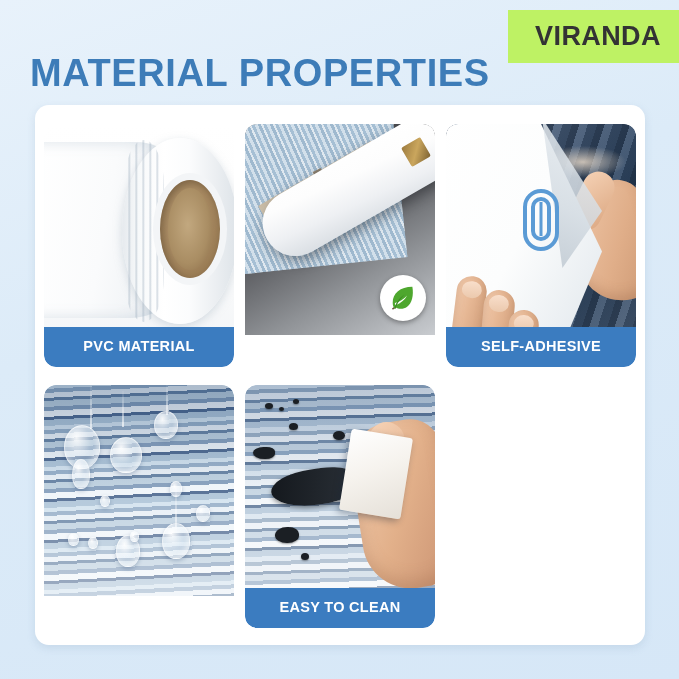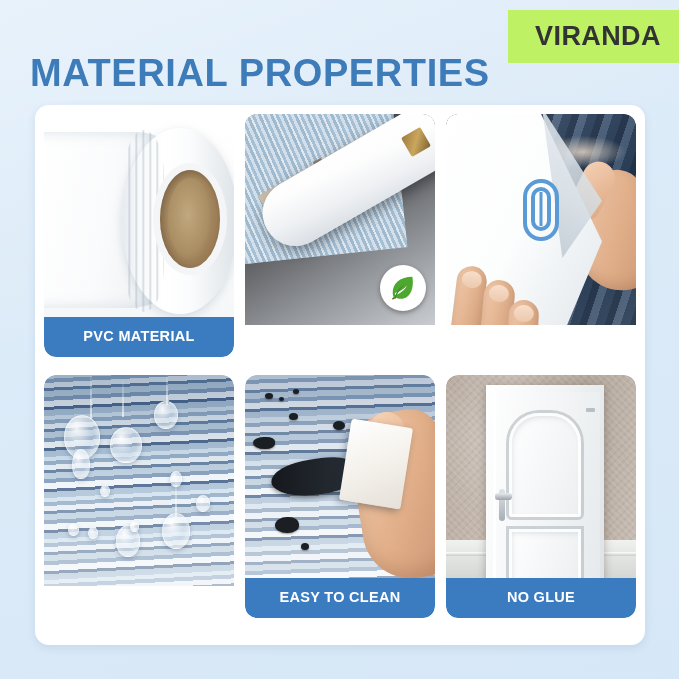--- a/index.html
+++ b/index.html
@@ -28,21 +28,21 @@
 
   
   .panel{
     position:absolute;left:35px;top:105px;width:610px;height:540px;
     background:#ffffff;border-radius:14px;
     box-shadow:0 3px 9px rgba(120,150,180,.20);
   }
 
   
   .grid{
-    position:absolute;left:44px;top:114px;width:592px;height:504px;
+    position:absolute;left:44px;top:124px;width:592px;height:504px;
     display:grid;grid-template-columns:repeat(3,190px);
     grid-template-rows:repeat(2,243px);
     column-gap:11px;row-gap:18px;
   }
   .card{position:relative;width:190px;height:243px;border-radius:12px;overflow:hidden;}
   .photo{position:absolute;left:0;top:0;right:0;height:211px;overflow:hidden;
          border-radius:12px 12px 0 0;}
   .label{
     position:absolute;left:0;right:0;bottom:0;height:40px;
     background:#3b7cc0;border-radius:0 0 12px 12px;
@@ -335,20 +335,21 @@
         <div class="finger f1">
             <div class="nail"></div>
           </div>
         <div class="finger f2">
             <div class="nail"></div>
           </div>
         <div class="finger f3">
             <div class="nail"></div>
           </div>
       </div>
+      <div class="label">SELF-ADHESIVE</div>
     </div>
 
     <div class="card">
       <div class="photo">
         <div class="wp-bg"></div>
         <div class="wp-bg2"></div>
         <div class="trail" style="left:46px;top:0;height:44px;"></div>
         <div class="trail" style="left:78px;top:6px;height:36px;"></div>
         <div class="trail" style="left:122px;top:0;height:30px;"></div>
         <div class="drop" style="left:20px;top:40px;width:34px;height:42px;"></div>
@@ -381,31 +382,15 @@
         <div class="smear-tail"></div>
         <div class="stain" style="left:30px;top:142px;width:24px;height:16px;border-radius:52% 44% 48% 50%;"></div>
         <div class="stain" style="left:56px;top:168px;width:8px;height:7px;"></div>
         <div class="ec-hand"></div>
         <div class="ec-thumb"></div>
         <div class="cloth"></div>
       </div>
       <div class="label">EASY TO CLEAN</div>
     </div>
 
-    <div class="card">
-      <div class="photo">
-        <div class="ng-wall"></div>
-        <div class="ng-wall-tex"></div>
-        <div class="ng-skirt"></div>
-        <div class="ng-skirt-line"></div>
-        <div class="ng-frame"></div>
-        <div class="ng-door"></div>
-        <div class="ng-panel-top"></div>
-        <div class="ng-panel-bot"></div>
-        <div class="ng-handle-plate"></div>
-        <div class="ng-handle"></div>
-        <div class="ng-hinge"></div>
-      </div>
-      <div class="label">NO GLUE</div>
-    </div>
 
   </div>
 </div>
 
 </body></html>

